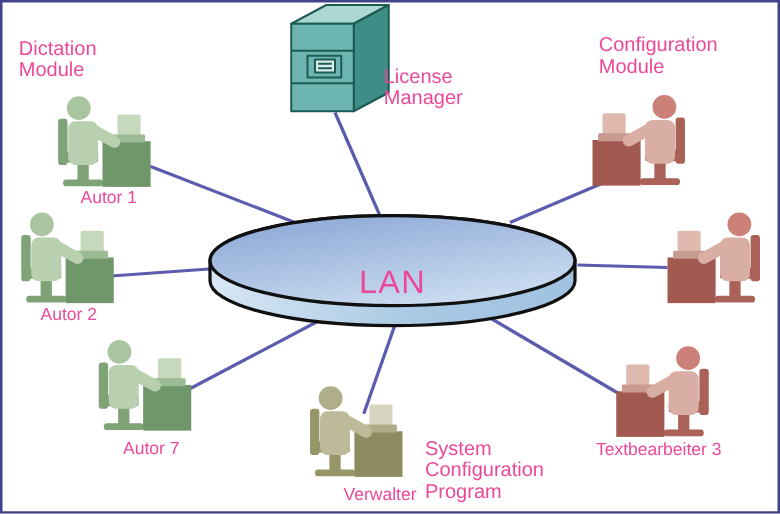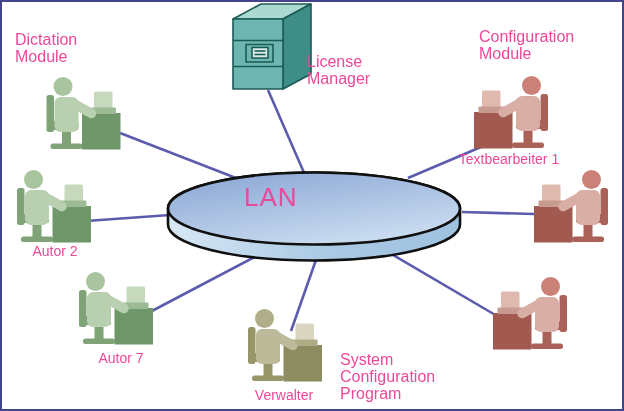--- a/index.html
+++ b/index.html
@@ -13,21 +13,21 @@
     color:#ec4899;
     overflow:hidden;
   }
   .layer{position:absolute;left:0;top:0;}
   .lbl{position:absolute;white-space:nowrap;line-height:17px;}
   .title{font-size:16px;}
   .node-lbl{font-size:14px;text-align:center;width:120px;}
   .lan-lbl{
     font-size:26px;
     letter-spacing:1px;
-    width:140px;
+    text-align:center;width:140px;margin-top:28px;
   }
   
   .ws-green{--head:#a9c59f;--skin:#b9d0b0;--dark:#6f9769;--mid:#7fa277;--screen:#c6d9bd;--kbd:#9cba93;}
   .ws-red{--head:#cb8177;--skin:#d9aea4;--dark:#a25a50;--mid:#aa6258;--screen:#dfb9ae;--kbd:#c79b90;}
   .ws-olive{--head:#b0ae88;--skin:#bcba99;--dark:#8d8c61;--mid:#979668;--screen:#d8d6c0;--kbd:#aeac86;}
   .link{stroke:#5c5cae;stroke-width:2.6;fill:none;}
 </style>
 </head>
 <body>
 
@@ -112,18 +112,19 @@
   </div>
 
   <div class="lbl title" style="left:338px;top:349px">
     <div>System</div>
     <div>Configuration</div>
     <div>Program</div>
   </div>
 
   <div class="lbl lan-lbl" style="left:242px;top:187px">LAN</div>
 
+  <div class="lbl node-lbl" style="left:25px;top:147px">Autor 1</div>
   <div class="lbl node-lbl" style="left:-7px;top:241px">Autor 2</div>
   <div class="lbl node-lbl" style="left:59px;top:348px">Autor 7</div>
-  <div class="lbl node-lbl" style="left:222px;top:385px">Verwalter</div>
-  <div class="lbl node-lbl" style="left:447px;top:149px">Textbearbeiter 1</div>
+  <div class="lbl node-lbl" style="left:242px;top:385px">Verwalter</div>
+  <div class="lbl node-lbl" style="left:465px;top:349px">Textbearbeiter 3</div>
 
 </div>
 
 </body></html>

